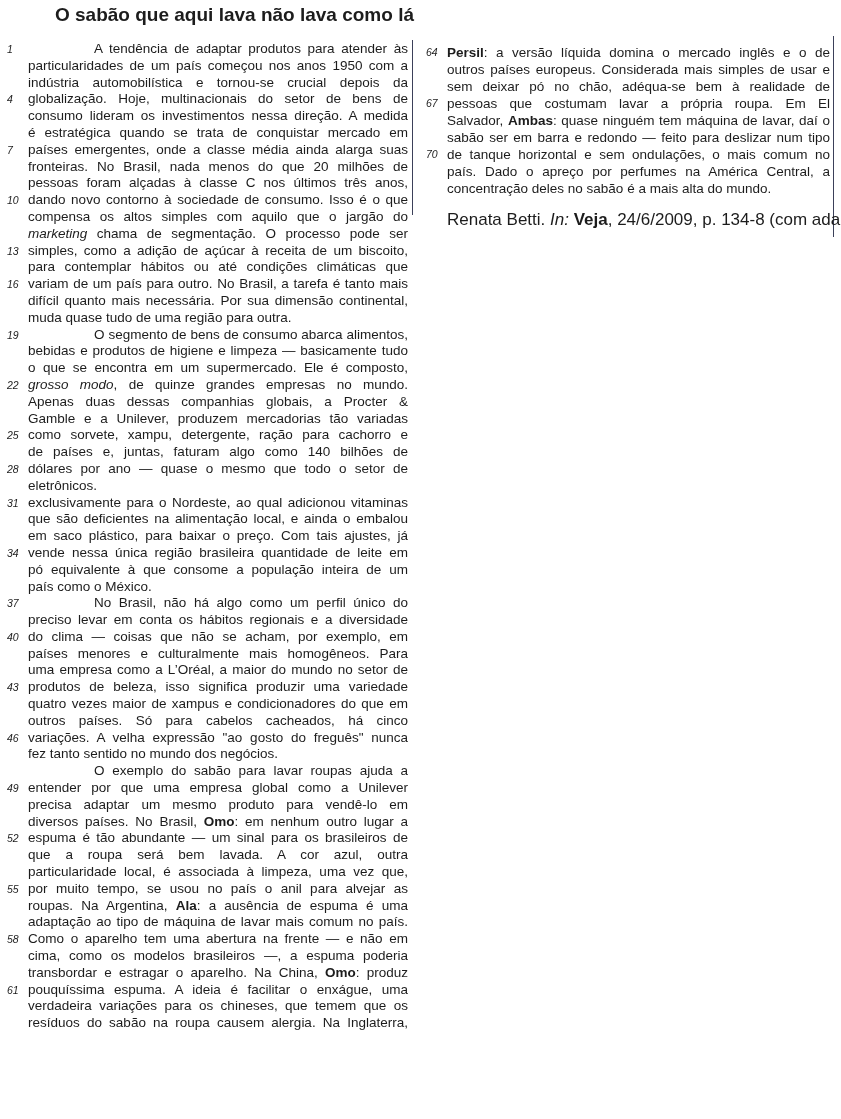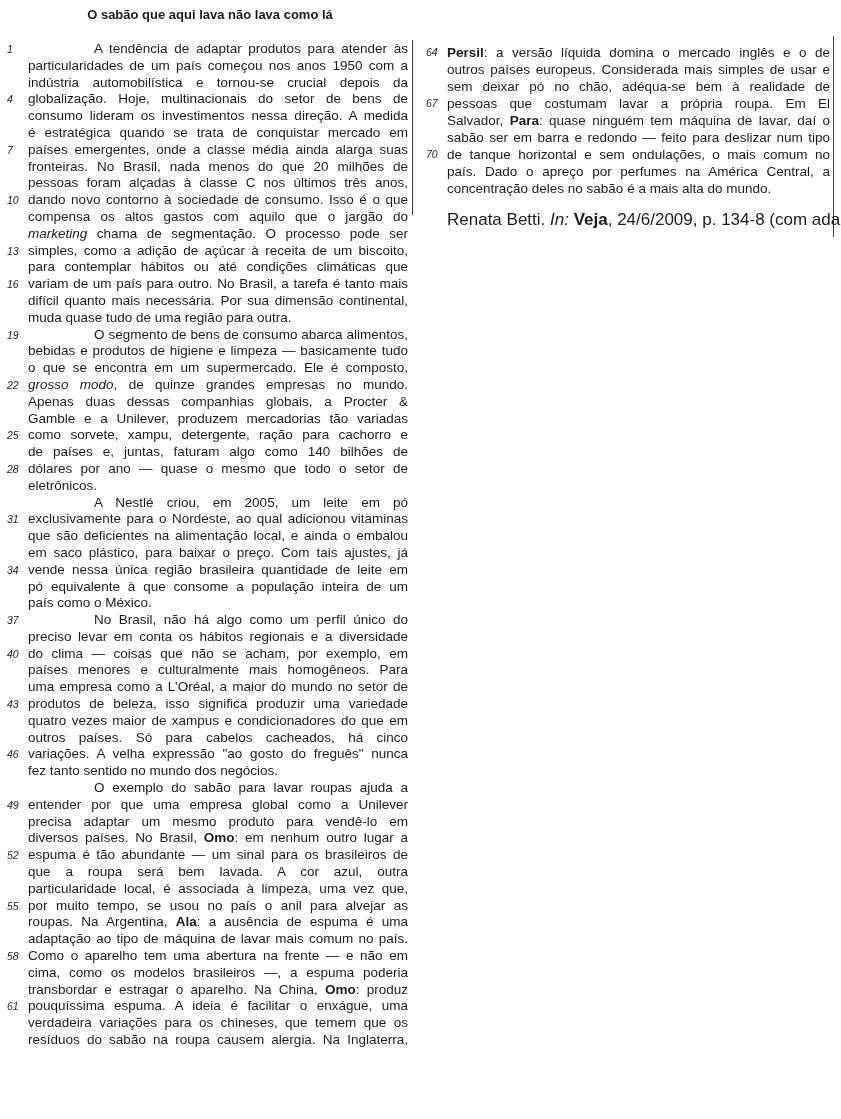--- a/index.html
+++ b/index.html
@@ -5,22 +5,22 @@
   html, body { margin: 0; padding: 0; background: #ffffff; }
   body {
     width: 841px; height: 1119px; position: relative;
     font-family: "Liberation Sans", sans-serif;
     color: #1c1c1c;
     -webkit-font-smoothing: antialiased;
   }
   .page { position: absolute; inset: 0; overflow: hidden; }
 
   .title {
-    position: absolute; left: 20px; top: 7px; width: 380px;
-    text-align: center; font-weight: bold; font-size: 13px; line-height: 15px;
+    position: absolute; left: 34px; top: 7px; width: 380px;
+    text-align: right; font-weight: bold; font-size: 19px; line-height: 15px;
     white-space: nowrap;
   }
 
   .lines { position: absolute; }
   #left-lines  { left: 7px;   top: 41px; width: 401px; }
   #right-lines { left: 426px; top: 44px; width: 404px; }
 
   .row { display: flex; align-items: stretch; }
   #left-lines  .row { height: 16.8px; line-height: 16.8px; }
   #right-lines .row { height: 17px;   line-height: 17px; }
@@ -91,21 +91,21 @@
       <div class="row">
         <span class="ln"></span>
         <div class="lt"><span>pessoas foram alçadas à classe C nos últimos três anos,</span></div>
       </div>
       <div class="row">
         <span class="ln">10</span>
         <div class="lt"><span>dando novo contorno à sociedade de consumo. Isso é o que</span></div>
       </div>
       <div class="row">
         <span class="ln"></span>
-        <div class="lt"><span>compensa os altos gastos com aquilo que o jargão do</span></div>
+        <div class="lt"><span>compensa os altos simples com aquilo que o jargão do</span></div>
       </div>
       <div class="row">
         <span class="ln"></span>
         <div class="lt"><span class="i">marketing</span><span> chama de segmentação. O processo pode ser</span></div>
       </div>
       <div class="row">
         <span class="ln">13</span>
         <div class="lt"><span>simples, como a adição de açúcar à receita de um biscoito,</span></div>
       </div>
       <div class="row">
@@ -158,24 +158,20 @@
       </div>
       <div class="row">
         <span class="ln">28</span>
         <div class="lt"><span>dólares por ano — quase o mesmo que todo o setor de</span></div>
       </div>
       <div class="row">
         <span class="ln"></span>
         <div class="lt last"><span>eletrônicos.</span></div>
       </div>
       <div class="row">
-        <span class="ln"></span>
-        <div class="lt ind"><span>A Nestlé criou, em 2005, um leite em pó</span></div>
-      </div>
-      <div class="row">
         <span class="ln">31</span>
         <div class="lt"><span>exclusivamente para o Nordeste, ao qual adicionou vitaminas</span></div>
       </div>
       <div class="row">
         <span class="ln"></span>
         <div class="lt"><span>que são deficientes na alimentação local, e ainda o embalou</span></div>
       </div>
       <div class="row">
         <span class="ln"></span>
         <div class="lt"><span>em saco plástico, para baixar o preço. Com tais ajustes, já</span></div>
@@ -313,21 +309,21 @@
       <div class="row">
         <span class="ln"></span>
         <div class="lt"><span>sem deixar pó no chão, adéqua-se bem à realidade de</span></div>
       </div>
       <div class="row">
         <span class="ln">67</span>
         <div class="lt"><span>pessoas que costumam lavar a própria roupa. Em El</span></div>
       </div>
       <div class="row">
         <span class="ln"></span>
-        <div class="lt"><span>Salvador, </span><span class="b">Para</span><span>: quase ninguém tem máquina de lavar, daí o</span></div>
+        <div class="lt"><span>Salvador, </span><span class="b">Ambas</span><span>: quase ninguém tem máquina de lavar, daí o</span></div>
       </div>
       <div class="row">
         <span class="ln"></span>
         <div class="lt"><span>sabão ser em barra e redondo — feito para deslizar num tipo</span></div>
       </div>
       <div class="row">
         <span class="ln">70</span>
         <div class="lt"><span>de tanque horizontal e sem ondulações, o mais comum no</span></div>
       </div>
       <div class="row">

